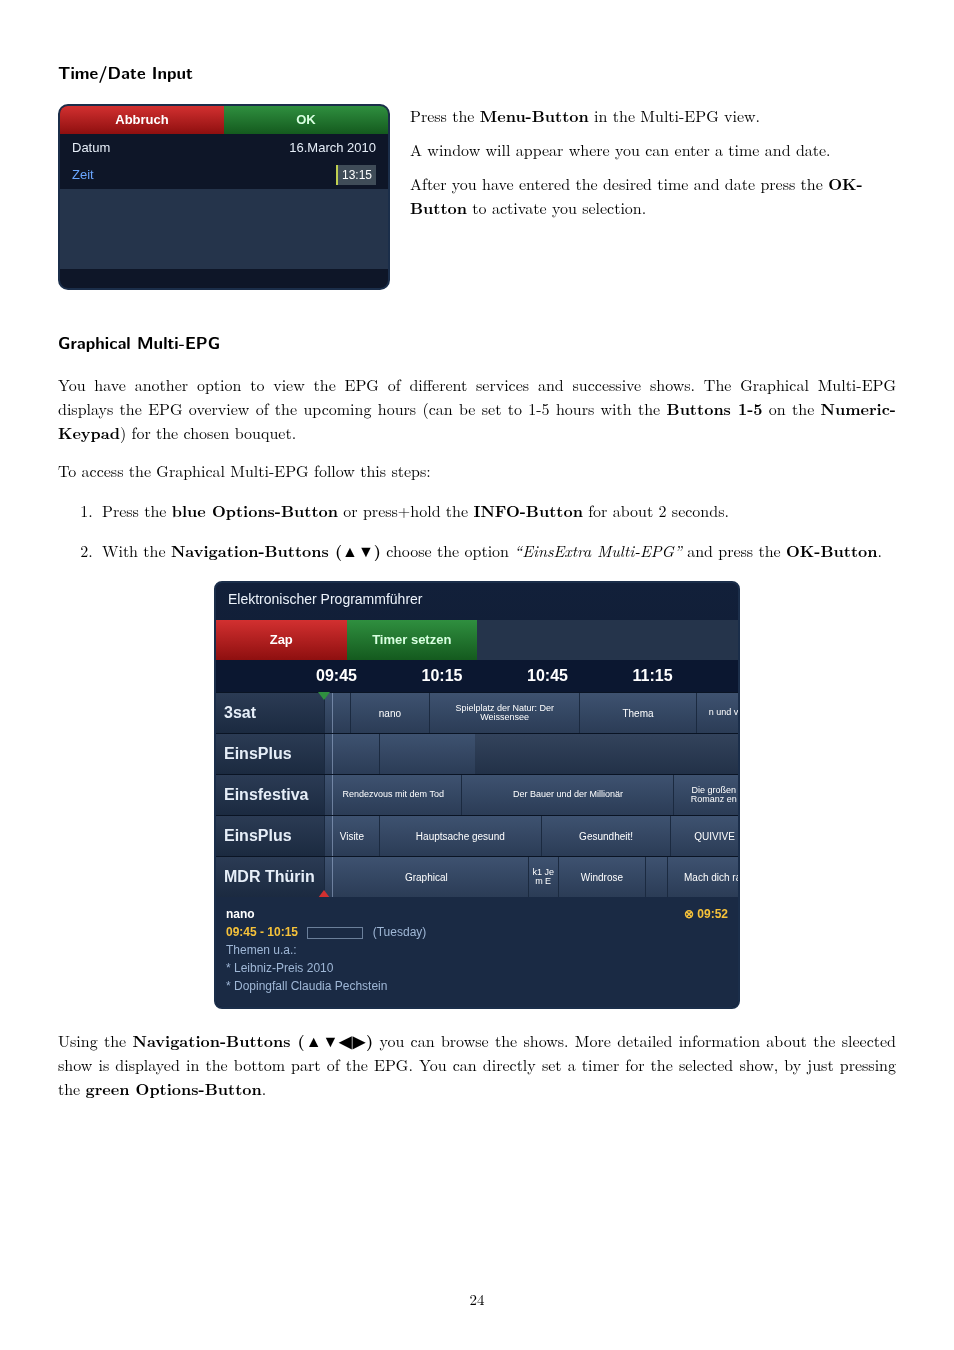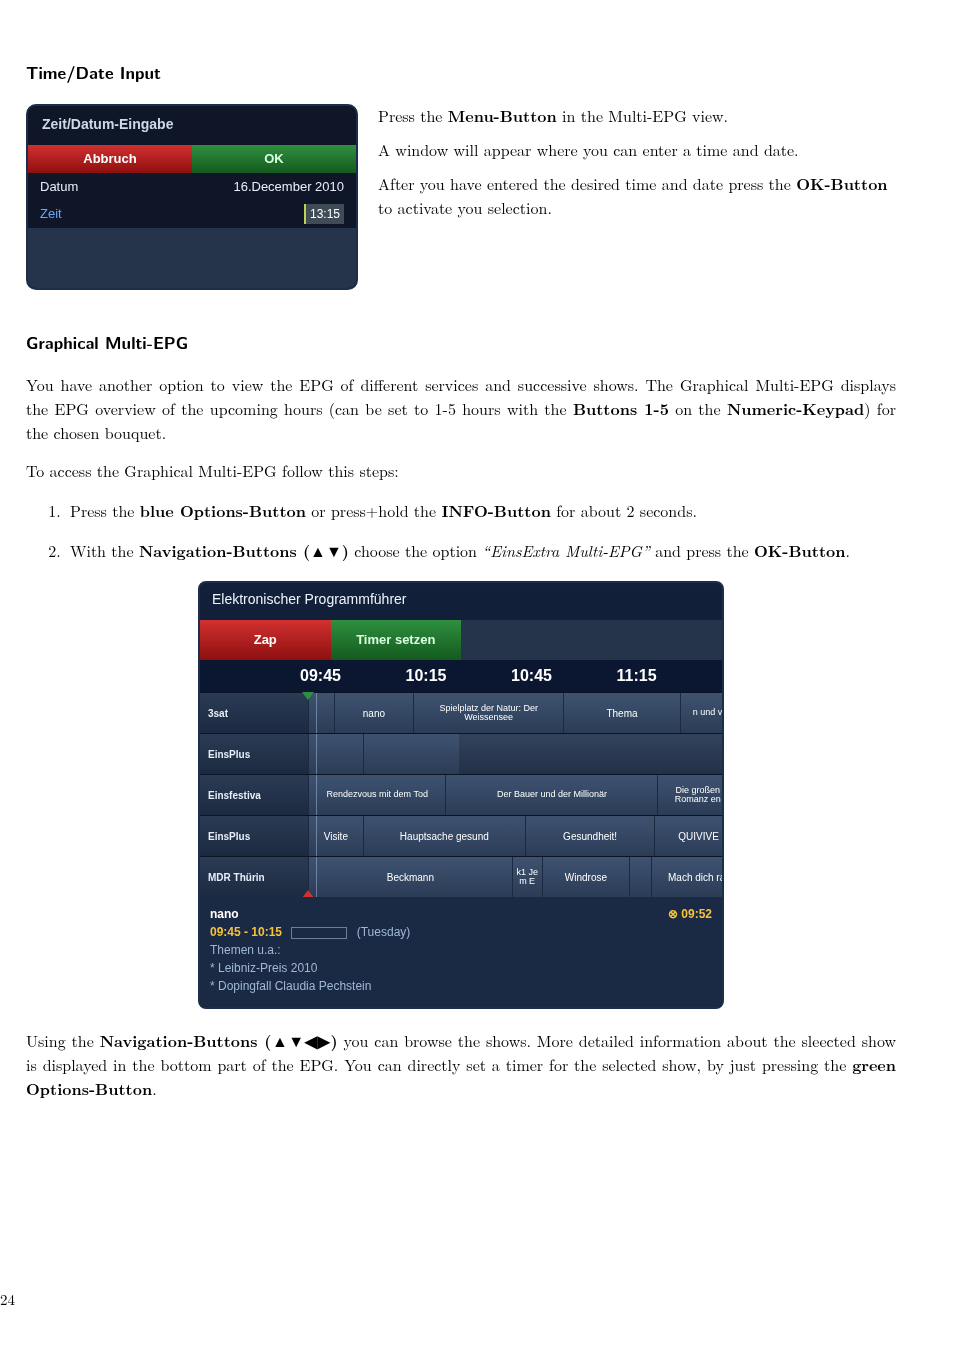--- a/index.html
+++ b/index.html
@@ -8,21 +8,21 @@
     font-family: "Latin Modern Roman", "Computer Modern", Georgia, serif;
     font-size: 16px;
     line-height: 1.5;
     color: #000;
     background: #fff;
   }
   .page {
     width: 954px;
     min-height: 1350px;
     box-sizing: border-box;
-    padding: 60px 58px 0 26px;
+    padding: 60px 58px 0 58px;
     position: relative;
   }
   .sans-bold {
     font-family: "Latin Modern Sans", "Helvetica Neue", Arial, sans-serif;
     font-weight: 700;
   }
   h2.section {
     font-size: 17px;
     margin: 0 0 18px 0;
   }
@@ -129,21 +129,21 @@
     background: linear-gradient(#33435c, #223148);
     position: relative;
   }
   .epg-ch {
     width: 100px;
     display: flex;
     align-items: center;
     padding-left: 8px;
     font-weight: 700;
     color: #e6eef8;
-    font-size: 10px;
+    font-size: 16px;
     background: linear-gradient(#2b3b54, #1b2a40);
   }
   .epg-area { flex: 1; display: flex; position: relative; }
   .epg-cell {
     background: linear-gradient(#3e5270, #2b3c56);
     border-left: 1px solid #1b2a40;
     display: flex;
     align-items: center;
     justify-content: center;
     text-align: center;
@@ -209,40 +209,40 @@
     width: 0; height: 0;
     border-left: 6px solid transparent;
     border-right: 6px solid transparent;
     border-top: 8px solid #2f8f3f;
     z-index: 2;
   }
   .pagenum {
     position: absolute;
     bottom: 40px;
     left: 0; right: 0;
+    text-align: center;
     font-size: 15px;
   }
 </style>
 </head>
 <body>
 <div class="page">
 
 <h2 class="section sans-bold">Time/Date Input</h2>
 
 <div class="row-1">
   <div class="fig-td">
     <div class="td-panel">
-      <div class="td-header">Zeit/Datum-Eingabe</div>
       <div class="td-btnrow">
         <div class="td-btn td-btn-red">Abbruch</div>
         <div class="td-btn td-btn-green">OK</div>
       </div>
       <div class="td-kv-row datum">
         <span>Datum</span>
-        <span>16.December 2010</span>
+        <span>16.March 2010</span>
       </div>
       <div class="td-kv-row zeit">
         <span>Zeit</span>
         <span class="td-zeit-val">13:15</span>
       </div>
       <div class="td-body-fill"></div>
     </div>
   </div>
 
   <div class="td-side-text">
@@ -327,21 +327,21 @@
           <div class="epg-cell" style="flex:0 0 38%">Hauptsache gesund</div>
           <div class="epg-cell" style="flex:0 0 30%">Gesundheit!</div>
           <div class="epg-cell" style="flex:0 0 20%">QUIVIVE</div>
         </div>
       </div>
 
       <div class="epg-row">
         <div class="epg-ch">MDR Thürin</div>
         <div class="epg-area">
           <div class="nowline"></div>
-          <div class="epg-cell" style="flex:0 0 48%">Beckmann</div>
+          <div class="epg-cell" style="flex:0 0 48%">Graphical</div>
           <div class="epg-cell narrow" style="flex:0 0 6%">k1 Je m E</div>
           <div class="epg-cell" style="flex:0 0 20%">Windrose</div>
           <div class="epg-cell narrow" style="flex:0 0 4%"></div>
           <div class="epg-cell" style="flex:0 0 22%">Mach dich ran</div>
         </div>
         <div class="tri-red"></div>
       </div>
     </div>
     <div class="epg-footer">
       <div class="epg-clock">⊗ 09:52</div>

